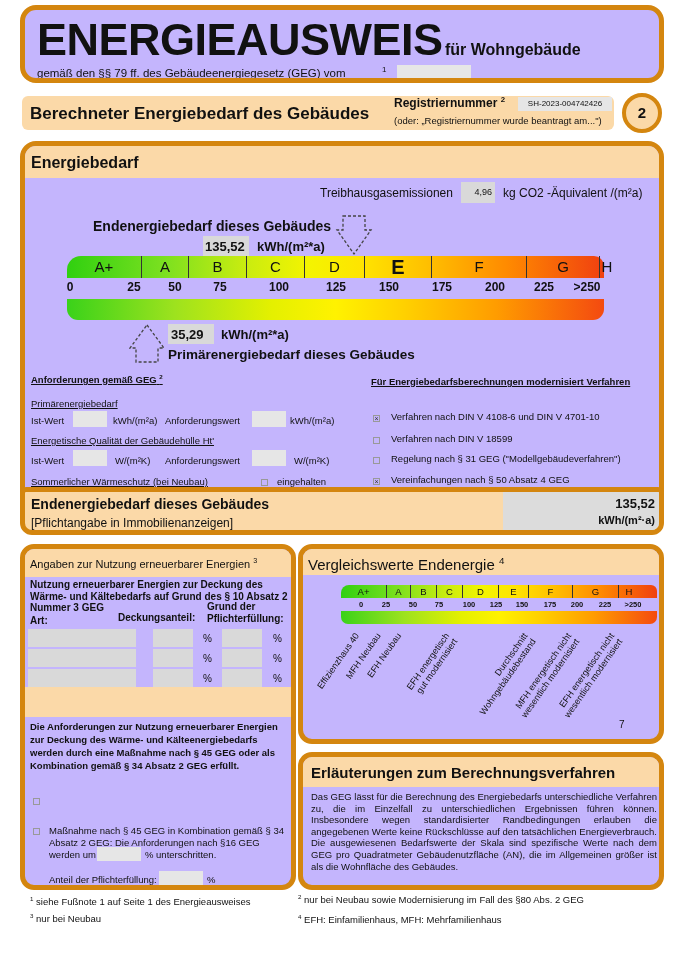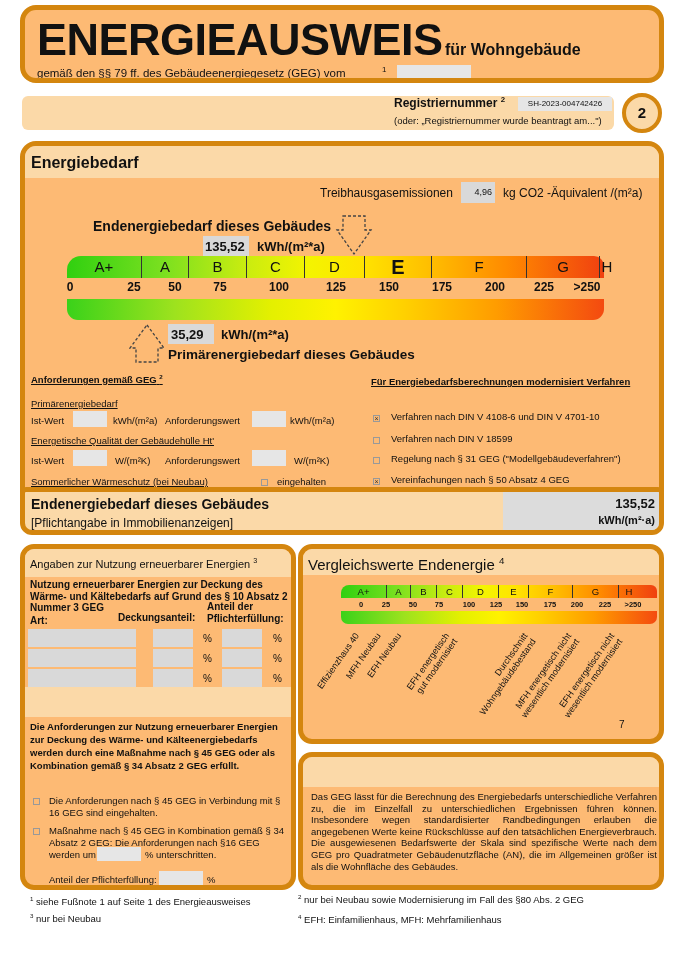--- a/index.html
+++ b/index.html
@@ -1,19 +1,19 @@
 <!DOCTYPE html>
 <html><head>
 <meta charset="utf-8">
 <style>
   * { box-sizing: border-box; margin: 0; padding: 0; }
   html, body { width: 683px; height: 960px; background: #ffffff; overflow: hidden; }
   body { position: relative; font-family: "Liberation Sans", sans-serif; color: #111; }
   .abs { position: absolute; }
-  .box { position: absolute; border: 5px solid #d4860f; border-radius: 14px; background: #fdba74; overflow: hidden; }
+  .box { position: absolute; border: 5px solid #d4860f; border-radius: 14px; background: #c4b5fd; overflow: hidden; }
   .hdr { background: #fbd9a8; }
   .gray { background: #d9d9d9; }
   .bold { font-weight: bold; }
   .ul { text-decoration: underline; }
   sup { font-size: 0.65em; vertical-align: super; line-height: 0; }
 
   
   #title-box { left: 20px; top: 5px; width: 644px; height: 78px; border-radius: 16px; }
   #title-main { left: 12px; top: 6px; font-size: 45px; font-weight: bold; letter-spacing: -0.5px; line-height: 48px; }
   #title-sub { left: 420px; top: 31px; font-size: 16px; font-weight: bold; }
@@ -105,20 +105,21 @@
 
 <div class="box" id="title-box">
   <div class="abs" id="title-main">ENERGIEAUSWEIS</div>
   <div class="abs" id="title-sub">für Wohngebäude</div>
   <div class="abs" id="title-law">gemäß den §§ 79 ff. des Gebäudeenergiegesetz (GEG) vom</div>
   <div class="abs" id="title-sup1">1</div>
   <div class="abs" id="title-date">08.08.2020</div>
 </div>
 
 <div class="abs" id="band">
+  <div class="abs" id="band-title">Berechneter Energiebedarf des Gebäudes</div>
   <div class="abs" id="reg-label"><span>Registriernummer</span> <sup>2</sup></div>
   <div class="abs" id="reg-value">SH-2023-004742426</div>
   <div class="abs" id="reg-note">(oder: „Registriernummer wurde beantragt am...")</div>
 </div>
 <div class="abs" id="page-circle">2</div>
 
 <div class="box" id="eb-box">
   <div class="abs hdr" id="eb-header"></div>
   <div class="abs" id="eb-title">Energiebedarf</div>
 
@@ -206,21 +207,21 @@
     <div class="abs" id="sum-unit">kWh/(m²·a)</div>
   </div>
 </div>
 
 <div class="box" id="ren-box">
   <div class="abs hdr" id="ren-header"></div>
   <div class="abs" id="ren-title"><span>Angaben zur Nutzung erneuerbarer Energien</span> <sup>3</sup></div>
   <div class="abs" id="ren-text">Nutzung erneuerbarer Energien zur Deckung des Wärme- und Kältebedarfs auf Grund des § 10 Absatz 2 Nummer 3 GEG</div>
   <div class="col-h" style="left:5px; top:66px;">Art:</div>
   <div class="col-h" style="left:93px; top:63px;">Deckungsanteil:</div>
-  <div class="col-h" style="left:182px; top:52px;">Anteil der</div>
+  <div class="col-h" style="left:182px; top:52px;">Grund der</div>
   <div class="col-h" style="left:182px; top:64px;">Pflichterfüllung:</div>
   <div id="ren-rows">
       <div class="ren-f" style="left: 3px; top: 80px; width: 108px;"></div>
       <div class="ren-f" style="left: 128px; top: 80px; width: 40px;"></div>
       <div class="pct" style="left: 178px; top: 84px;">%</div>
       <div class="ren-f" style="left: 197px; top: 80px; width: 40px;"></div>
       <div class="pct" style="left: 248px; top: 84px;">%</div>
       <div class="ren-f" style="left: 3px; top: 100px; width: 108px;"></div>
       <div class="ren-f" style="left: 128px; top: 100px; width: 40px;"></div>
       <div class="pct" style="left: 178px; top: 104px;">%</div>
@@ -229,21 +230,20 @@
       <div class="ren-f" style="left: 3px; top: 120px; width: 108px;"></div>
       <div class="ren-f" style="left: 128px; top: 120px; width: 40px;"></div>
       <div class="pct" style="left: 178px; top: 124px;">%</div>
       <div class="ren-f" style="left: 197px; top: 120px; width: 40px;"></div>
       <div class="pct" style="left: 248px; top: 124px;">%</div>
     </div>
 
   <div class="abs hdr" id="mass-header"></div>
   <div class="abs" id="mass-text">Die Anforderungen zur Nutzung erneuerbarer Energien zur Deckung des Wärme- und Kälteenergiebedarfs werden durch eine Maßnahme nach § 45 GEG oder als Kombination gemäß § 34 Absatz 2 GEG erfüllt.</div>
   <div class="chk" style="left:8px; top:249px;"></div>
-  <div class="mass-item" style="top:246px;">Die Anforderungen nach § 45 GEG in Verbindung mit § 16 GEG sind eingehalten.</div>
   <div class="chk" style="left:8px; top:279px;"></div>
   <div class="mass-item" style="top:276px;">Maßnahme nach § 45 GEG in Kombination gemäß § 34 Absatz 2 GEG: Die Anforderungen nach §16 GEG</div>
   <div class="abs small" style="left:24px; top:300px;">werden um</div>
   <div class="fld" style="left:72px; top:298px; width:44px; height:14px;"></div>
   <div class="abs small" style="left:120px; top:300px;">% unterschritten.</div>
   <div class="abs small" style="left:24px; top:325px;">Anteil der Pflichterfüllung:</div>
   <div class="fld" style="left:134px; top:322px; width:44px; height:15px;"></div>
   <div class="abs small" style="left:182px; top:325px;">%</div>
 </div>
 
@@ -286,19 +286,20 @@
       <div class="rot" style="right: 94px; top: 82px; white-space: pre;">MFH energetisch nicht
 wesentlich modernisiert</div>
       <div class="rot" style="right: 51px; top: 82px; white-space: pre;">EFH energetisch nicht
 wesentlich modernisiert</div>
     </div>
   <div class="abs" id="cmp-seven">7</div>
 </div>
 
 <div class="box" id="exp-box">
   <div class="abs hdr" id="exp-header"></div>
+  <div class="abs" id="exp-title">Erläuterungen zum Berechnungsverfahren</div>
   <div class="abs" id="exp-text">Das GEG lässt für die Berechnung des Energiebedarfs unterschiedliche Verfahren zu, die im Einzelfall zu unterschiedlichen Ergebnissen führen können. Insbesondere wegen standardisierter Randbedingungen erlauben die angegebenen Werte keine Rückschlüsse auf den tatsächlichen Energieverbrauch. Die ausgewiesenen Bedarfswerte der Skala sind spezifische Werte nach dem GEG pro Quadratmeter Gebäudenutzfläche (AN), die im Allgemeinen größer ist als die Wohnfläche des Gebäudes.</div>
 </div>
 
 <div class="fn" style="left:30px; top:896px;"><sup>1</sup> <span>siehe Fußnote 1 auf Seite 1 des Energieausweises</span></div>
 <div class="fn" style="left:30px; top:913px;"><sup>3</sup> <span>nur bei Neubau</span></div>
 <div class="fn" style="left:298px; top:894px;"><sup>2</sup> <span>nur bei Neubau sowie Modernisierung im Fall des §80 Abs. 2 GEG</span></div>
 <div class="fn" style="left:298px; top:914px;"><sup>4</sup> <span>EFH: Einfamilienhaus, MFH: Mehrfamilienhaus</span></div>
 
 </body></html>

